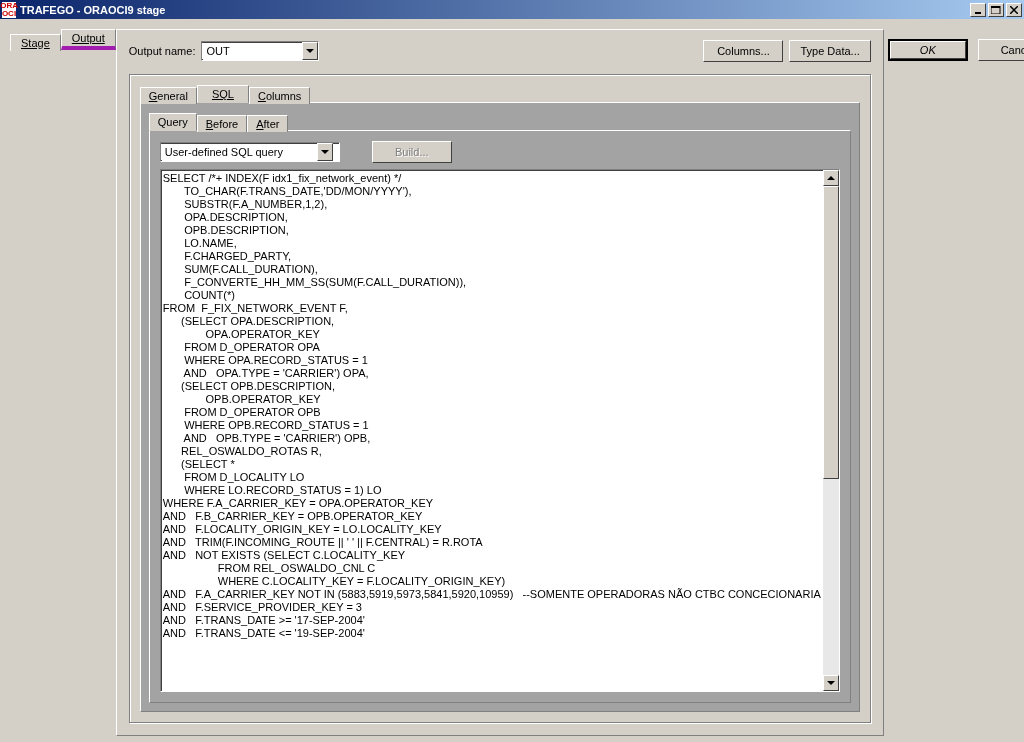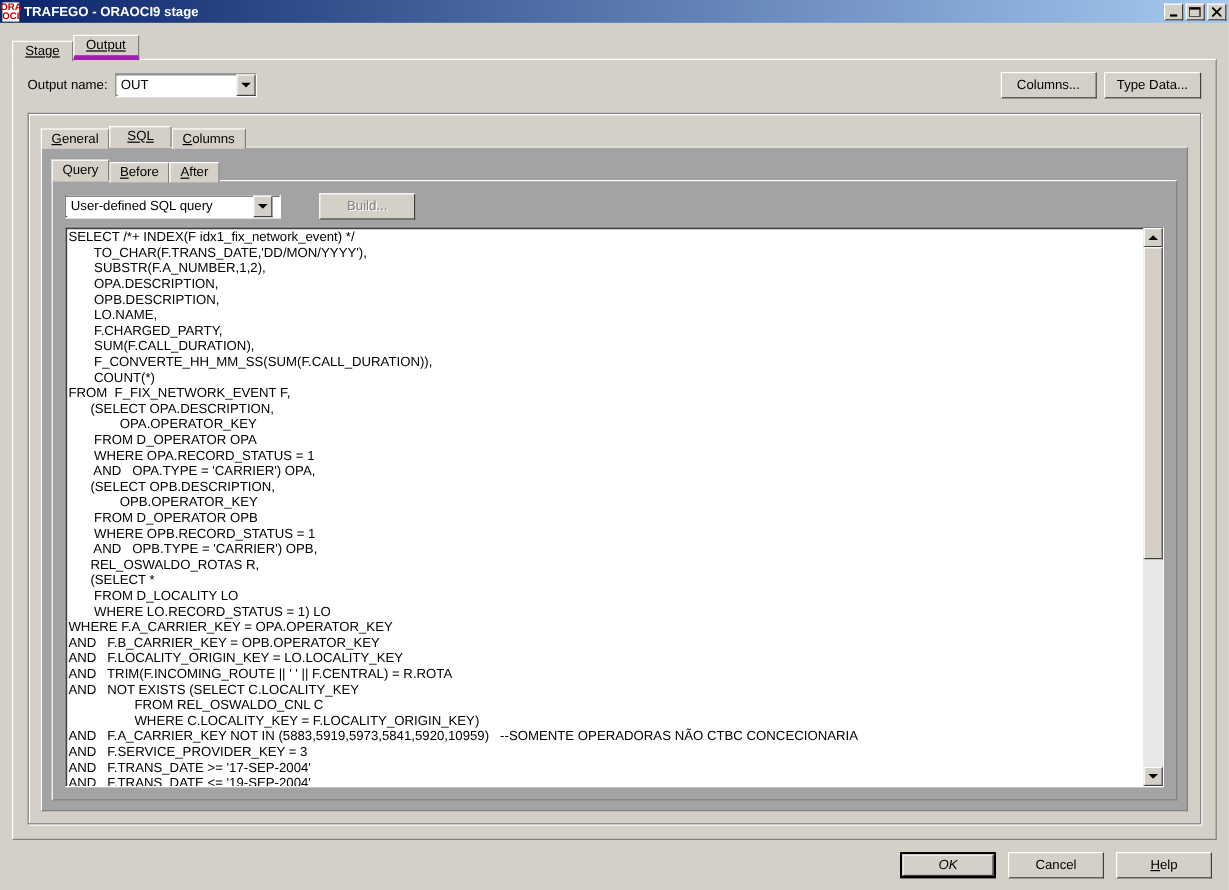--- a/index.html
+++ b/index.html
@@ -47,21 +47,21 @@
     color:#000;
     cursor:pointer;
   }
   .winbtn svg { display:block; }
 
   
   .dialog-body {
     padding: 10px 10px 6px 10px;
     height: calc(100% - 19px);
     display:flex;
-    flex-direction:column;
+    flex-direction:row;
   }
 
   
   .tabstrip { display:flex; align-items:flex-end; height:20px; position:relative; }
   .tab {
     padding: 2px 10px 2px 10px;
     border:1px solid #808080;
     border-bottom:none;
     background:#d4d0c8;
     margin-right:0px;

